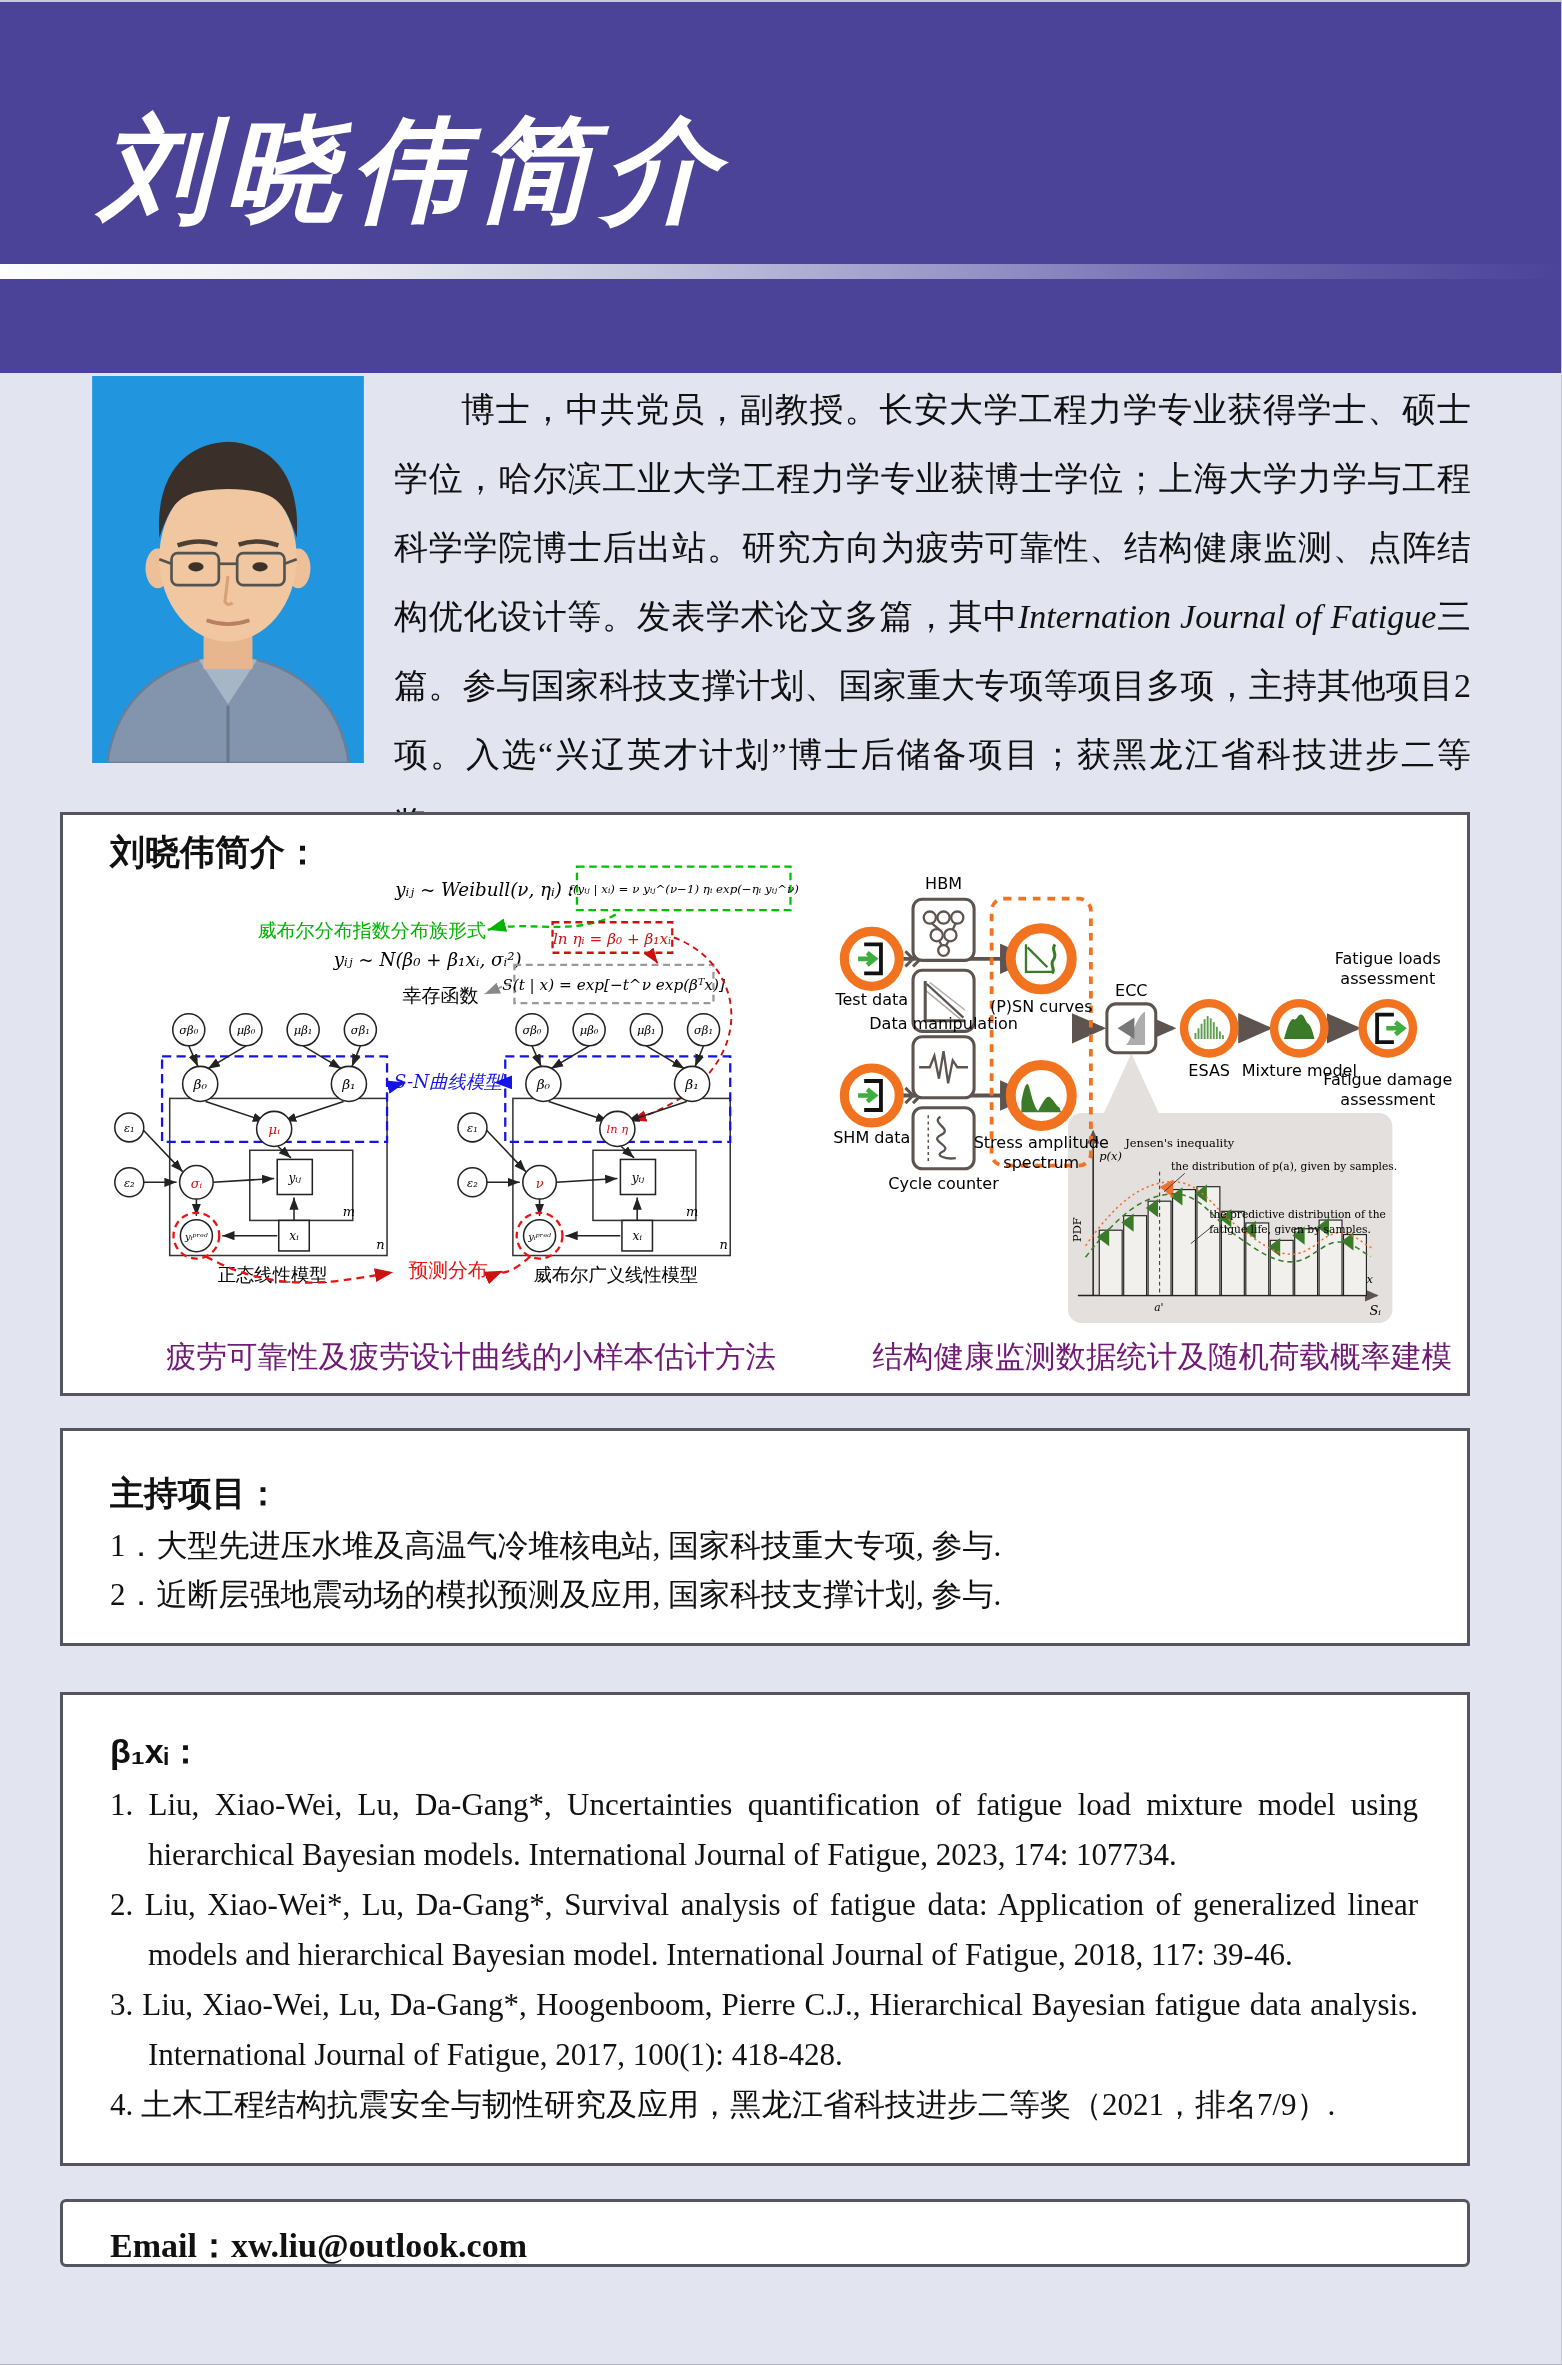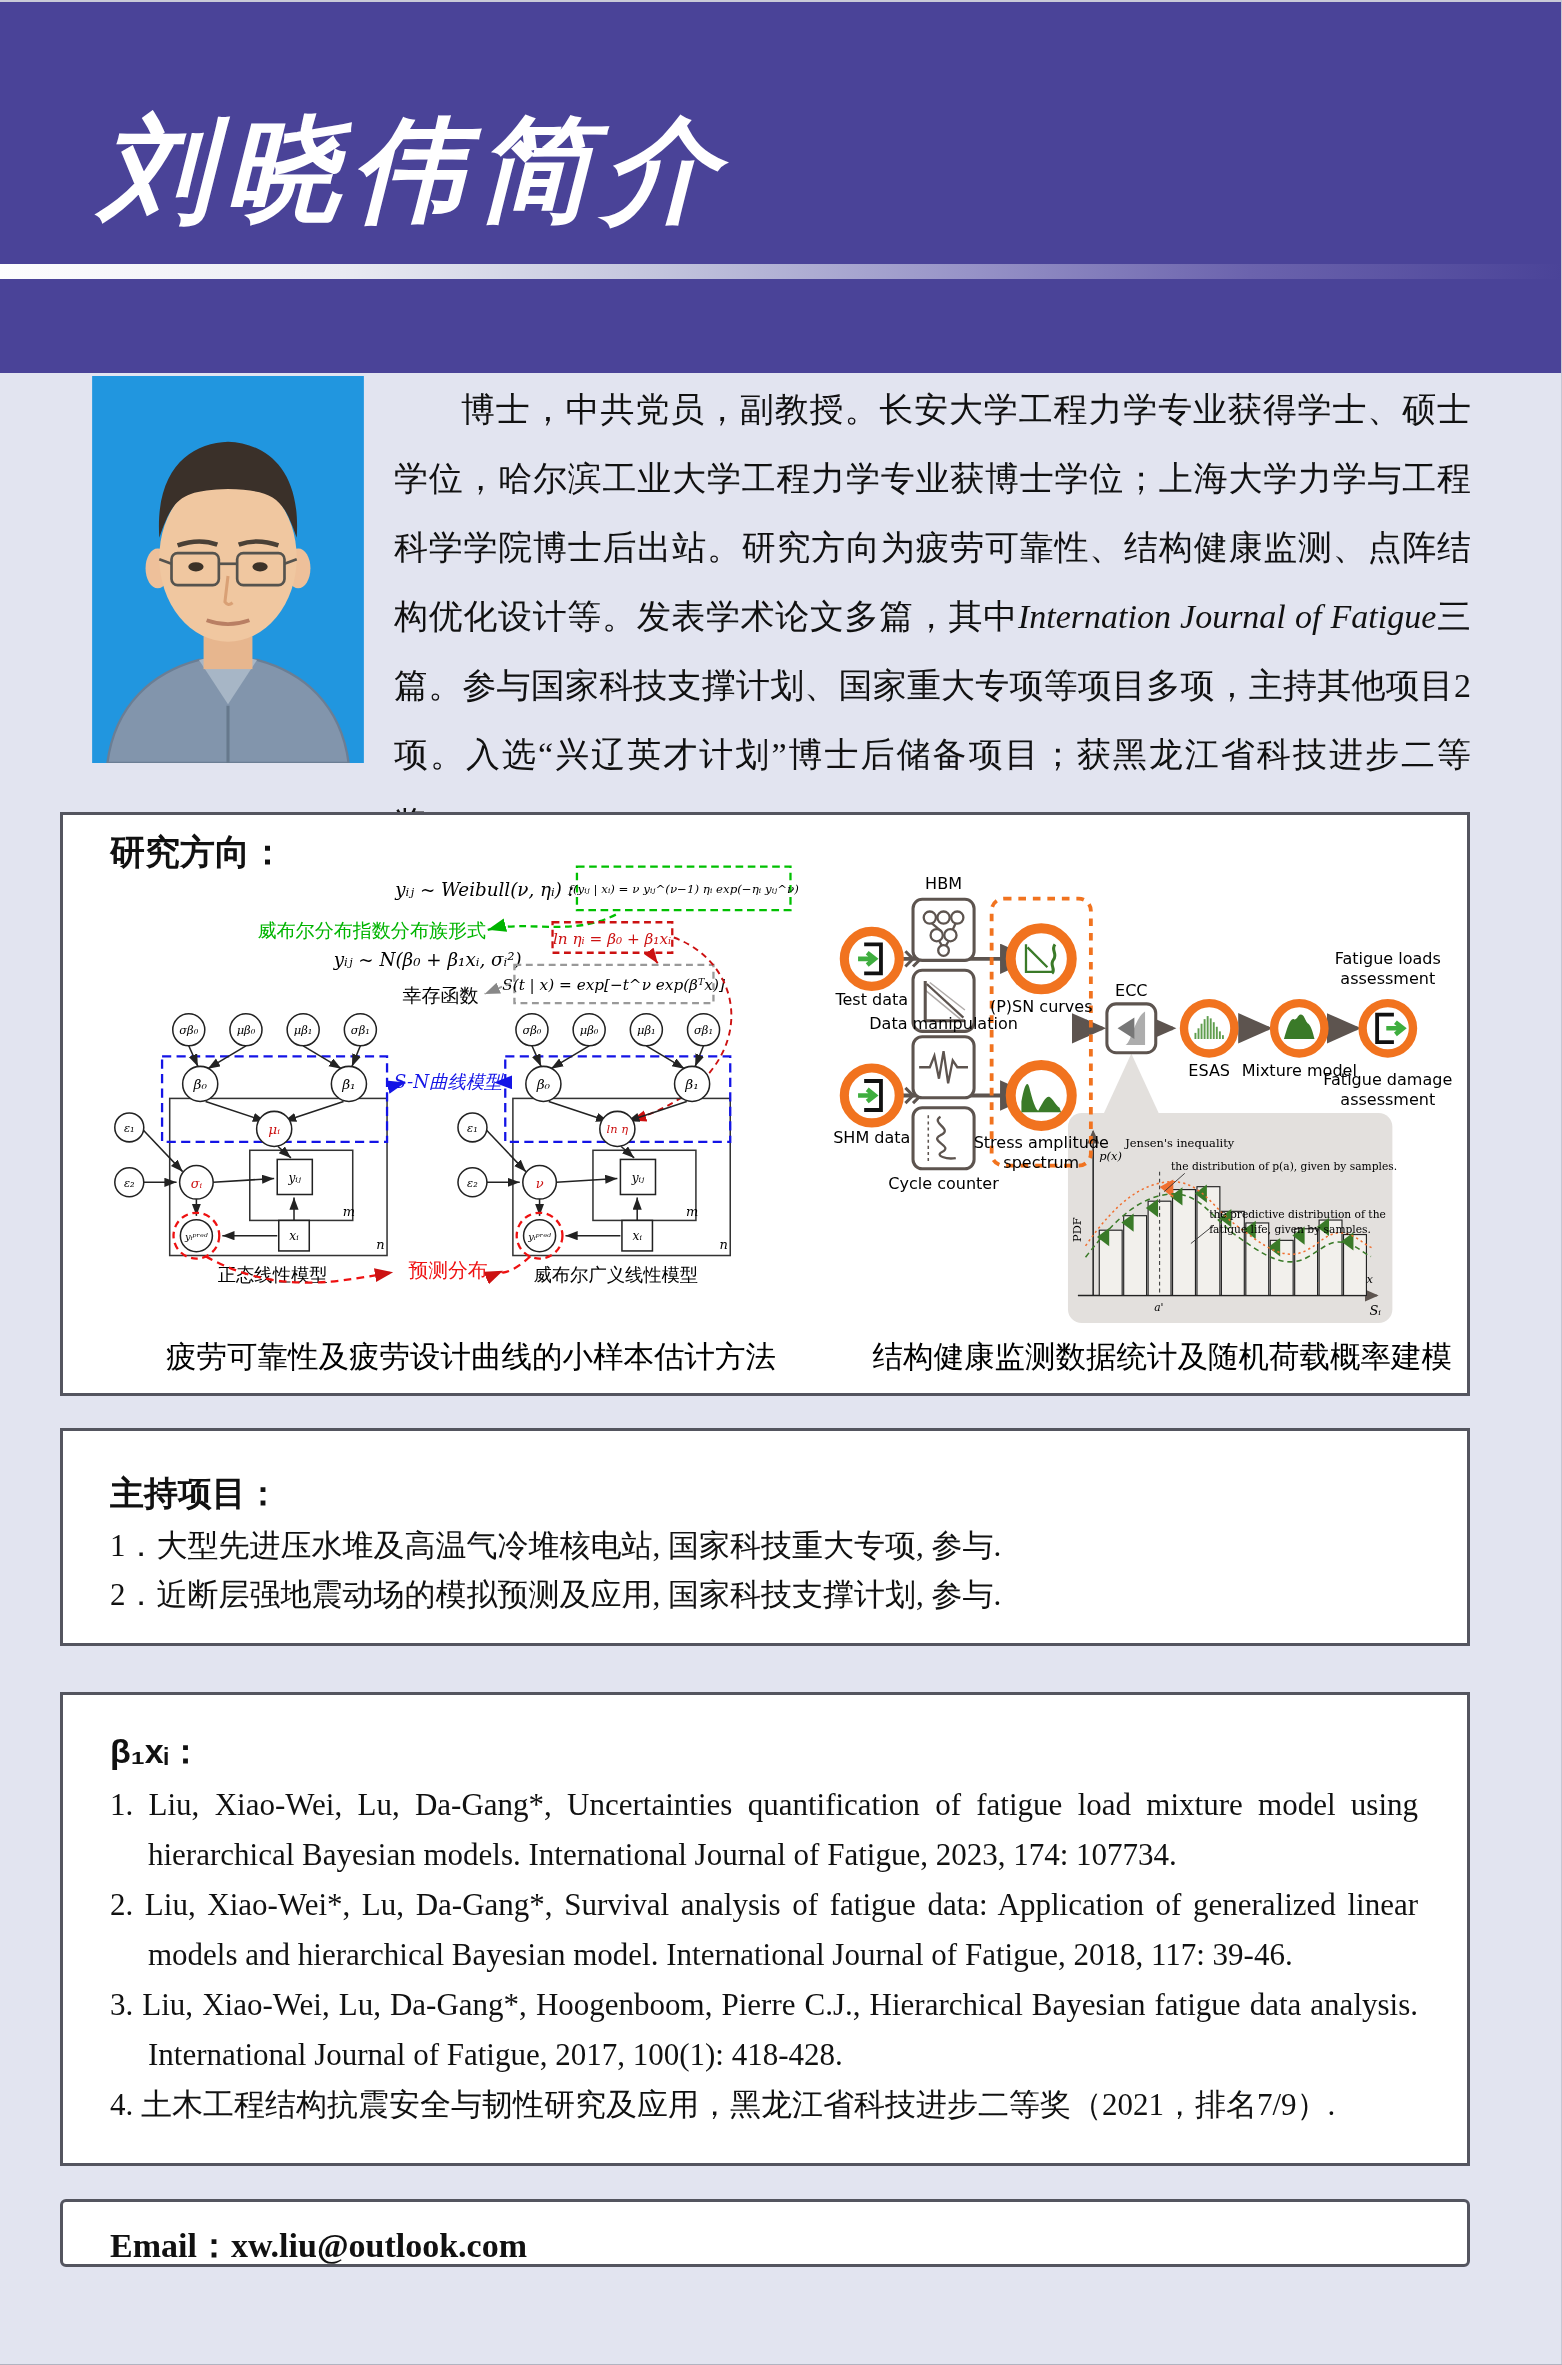--- a/index.html
+++ b/index.html
@@ -25,21 +25,21 @@
        box-sizing:border-box;}
   #box-research{top:812px;height:584px;}
   #box-projects{top:1428px;height:218px;}
   #box-pubs{top:1692px;height:474px;}
   #box-email{top:2199px;height:68px;border-radius:6px;}
   .box-heading{position:absolute;left:47px;font-weight:bold;font-size:34px;
        font-family:"Liberation Sans","DejaVu Sans",sans-serif;}
   #box-research .box-heading{top:13.7px;font-size:35px;}
   #box-projects .box-heading{top:40px;}
   #box-pubs .box-heading{top:34px;}
-  .fig-caption{position:absolute;top:522px;text-align:center;font-size:30.5px;color:#000000;}
+  .fig-caption{position:absolute;top:522px;text-align:center;font-size:30.5px;color:#701a75;}
   #caption-left{left:61px;width:694px;}
   #caption-right{left:763px;width:626px;text-align:right;}
   .list{position:absolute;left:47px;right:49px;font-size:31px;}
   #projects-list{top:90px;line-height:49px;}
   #pubs-list{top:85px;line-height:50px;text-align:justify;}
   .pub-item{padding-left:38px;text-indent:-38px;margin:0;}
   .proj-item{margin:0;}
   .email-line{position:absolute;left:47px;top:21.4px;font-size:34px;font-weight:bold;}
   .bottom-line{position:absolute;bottom:0;left:0;width:100%;height:2.3px;background:#b2b4c0;}
   .side-line-r{position:absolute;top:0;right:0;width:1.5px;height:100%;background:#c6c8d4;}
@@ -89,21 +89,21 @@
     <path d="M150,320 Q178,330 206,320" stroke="#b97f63" stroke-width="5" fill="none"></path>
   </svg>
 
   <div class="bio">
     <p>
       <span>博士，中共党员，副教授。长安大学工程力学专业获得学士、硕士学位，哈尔滨工业大学工程力学专业获博士学位；上海大学力学与工程科学学院博士后出站。研究方向为疲劳可靠性、结构健康监测、点阵结构优化设计等。发表学术论文多篇，其中</span><span class="it">Internation Journal of Fatigue</span><span>三篇。参与国家科技支撑计划、国家重大专项等项目多项，主持其他项目2项。入选“兴辽英才计划”博士后储备项目；获黑龙江省科技进步二等奖。</span>
     </p>
   </div>
 
   <div class="box" id="box-research">
-    <div class="box-heading">研究方向：</div>
+    <div class="box-heading">刘晓伟简介：</div>
 
     <svg style="position:absolute;left:19px;top:37px;" width="755" height="473" viewBox="0 0 990 620">
       <defs>
         <marker id="mB" markerWidth="10" markerHeight="10" refX="8" refY="3" orient="auto">
             <path d="M0,0 L8,3 L0,6 Z" fill="#222"></path>
           </marker>
         <marker id="mG" markerWidth="10" markerHeight="10" refX="8" refY="3" orient="auto">
             <path d="M0,0 L8,3 L0,6 Z" fill="#00b400"></path>
           </marker>
         <marker id="mR" markerWidth="10" markerHeight="10" refX="8" refY="3" orient="auto">

